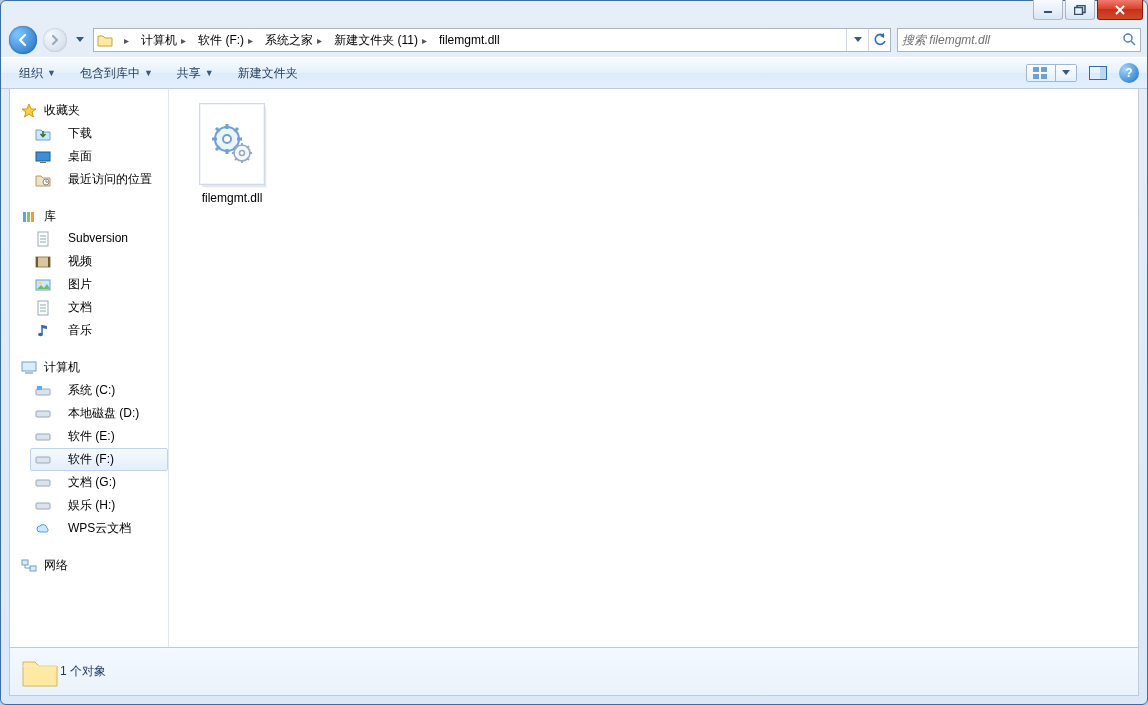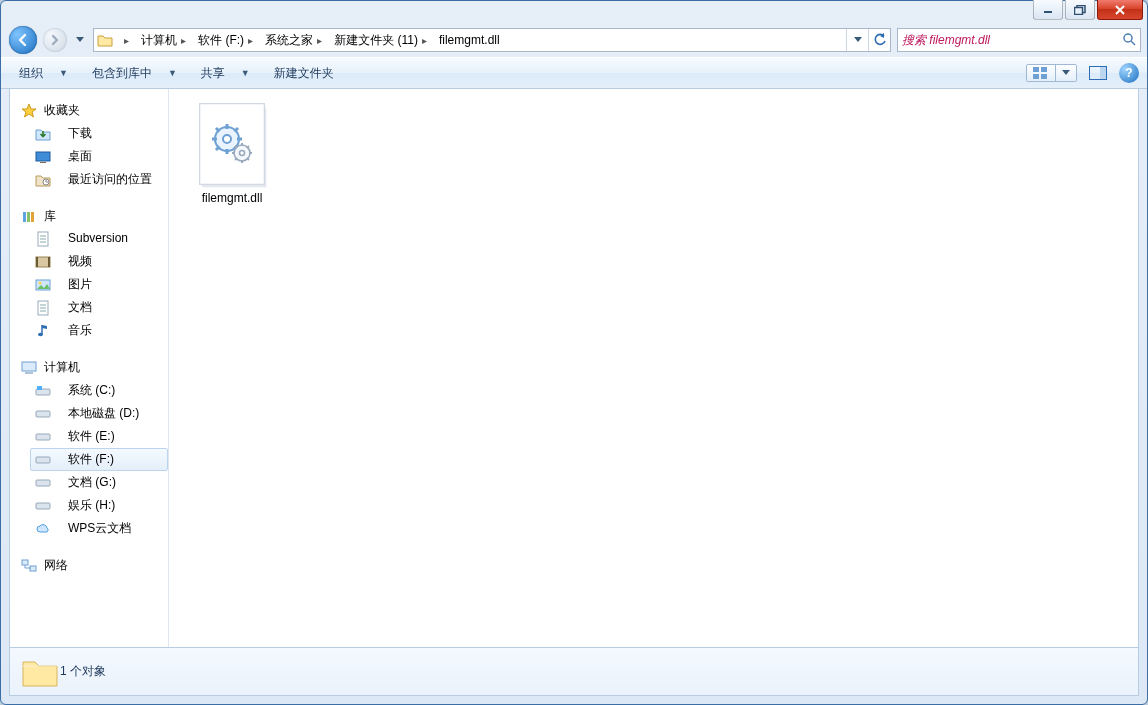--- a/index.html
+++ b/index.html
@@ -52,34 +52,34 @@
   overflow:hidden;
 }
 .addr-icon { width: 22px; display:flex;align-items:center;justify-content:center; }
 .crumb { display:flex;align-items:center; height:100%; padding: 0 4px; cursor:default; color:#000; }
 .crumb .arrow { padding: 0 4px; color:#555; font-size:10px; }
 .addr-right { margin-left:auto; display:flex; height:100%; }
 .addr-btn { width:22px; border-left:1px solid #cdd8e4; display:flex;align-items:center;justify-content:center; }
 
 .search {
   width: 244px; height: 24px; background:#fff; border:1px solid #a7b6c8;
-  display:flex; align-items:center; padding: 0 4px; color:#be185d; font-style:italic;
+  display:flex; align-items:center; padding: 0 4px; color:#737373; font-style:italic;
 }
 .search .mag { margin-left:auto; font-style:normal; color:#5b87b4;}
 
 .toolbar {
   height: 32px;
   background: linear-gradient(#f6fbff,#e7f1fb 49%,#dcebfa 50%,#e4effa);
   border-top: 1px solid #fff;
   border-bottom: 1px solid #b8cde2;
   display:flex; align-items:center;
   padding: 0 8px;
   gap: 4px;
 }
-.tbtn { padding: 4px 10px; color:#1e395b; display:flex;align-items:center;gap:16px; border-radius:2px; }
+.tbtn { padding: 4px 10px; color:#1e395b; display:flex;align-items:center;gap:4px; border-radius:2px; }
 .tbtn .dd { font-size:9px; color:#3a5a7a; }
 .toolbar-right { margin-left:auto; display:flex; align-items:center; gap:10px; }
 .view-split { display:flex; border:1px solid #9fb9d4; border-radius:2px; overflow:hidden; }
 .view-split .seg { padding: 2px 6px; background:linear-gradient(#fdfeff,#e4effa); display:flex;align-items:center;}
 .view-split .seg + .seg { border-left:1px solid #9fb9d4; }
 .icon-btn { width:22px; height:22px; display:flex;align-items:center;justify-content:center; color:#1e5a9e;}
 .help { width:20px;height:20px;border-radius:50%;background:radial-gradient(circle at 30% 30%,#9fd4ff,#1a6fc0);color:#fff;display:flex;align-items:center;justify-content:center;font-weight:bold;font-size:13px;}
 
 .body {
   flex:1; display:flex; background:#fff; border-top:1px solid #fff; margin: 0 8px; border:1px solid #b8cde2; border-top:none;

